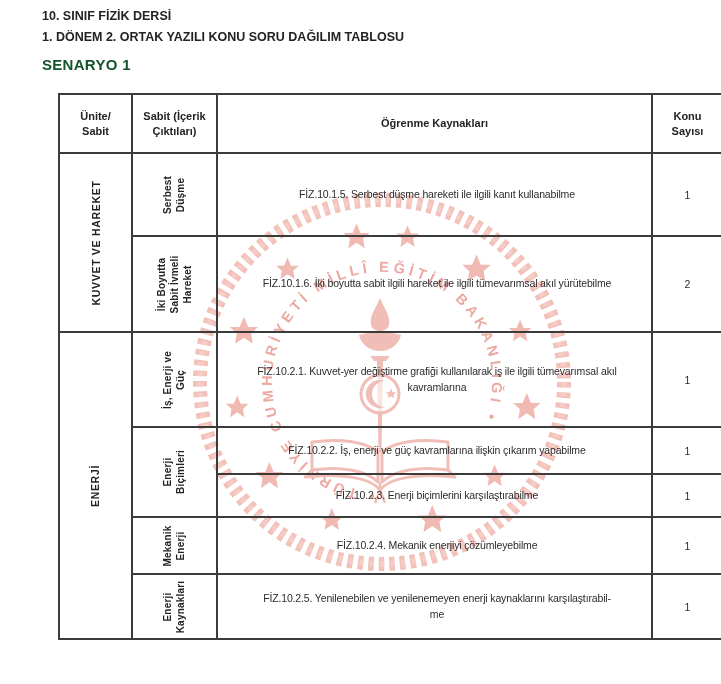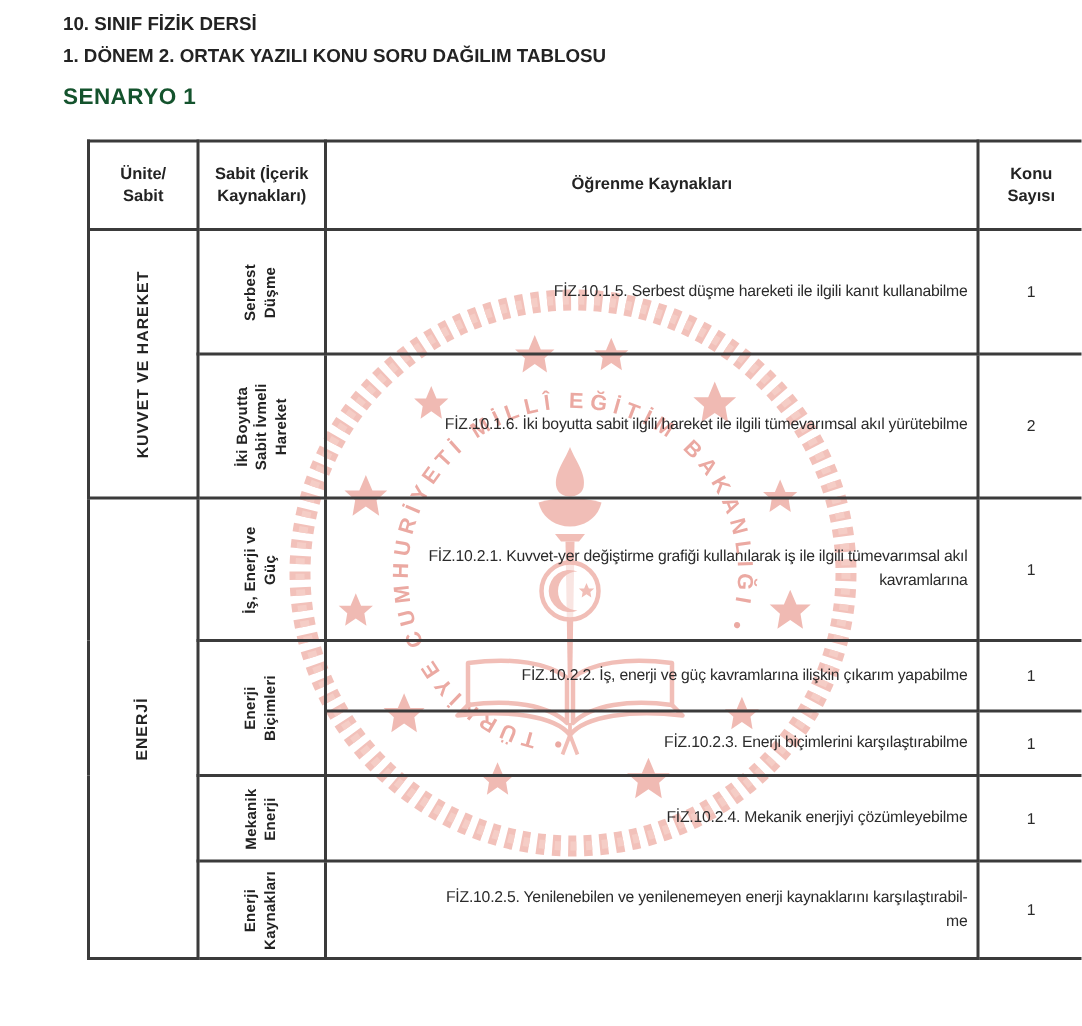--- a/index.html
+++ b/index.html
@@ -23,21 +23,21 @@
   table.exam th, table.exam td{
     border:2px solid #3b3b3b;
     vertical-align:middle;
     background:transparent;
     overflow:hidden;
   }
   tr.h-head{height:59px;} tr.h-r1{height:83px;} tr.h-r2{height:96px;}
   tr.h-r3{height:95px;}  tr.h-r4{height:47px;} tr.h-r5{height:43px;margin-left:33px;}
   tr.h-r6{height:57px;}  tr.h-r7{height:65px;}
   th.hc{font-size:11px;font-weight:bold;text-align:center;line-height:1.3;color:#232323;padding:2px;}
-  td.outcome{font-size:10.5px;letter-spacing:-0.15px;line-height:1.5;text-align:right;padding:2px 6px 2px 11px;color:#2b2b2b;}
+  td.outcome{font-size:10.5px;letter-spacing:-0.15px;line-height:1.5;text-align:center;padding:2px 6px 2px 11px;color:#2b2b2b;}
   td.outcome span{display:block;white-space:nowrap;}
   td.count{font-size:10.5px;text-align:center;color:#2b2b2b;}
   td.vert{position:relative;padding:0;}
   .vstack{position:absolute;inset:0;display:flex;align-items:center;justify-content:center;}
   .vrot{transform:rotate(-90deg);text-align:center;white-space:nowrap;}
   .vrot span{display:block;}
   .topic .vrot{font-size:10px;font-weight:bold;line-height:1.3;letter-spacing:.2px;color:#232323;}
   .unit .vrot{font-size:10.5px;font-weight:bold;letter-spacing:.7px;color:#232323;}
 </style>
 </head>
@@ -110,21 +110,21 @@
   </colgroup>
 
   <tbody>
         <tr class="h-head">
     <th class="hc">
       <span style="display:block">Ünite/</span>
       <span style="display:block">Sabit</span>
     </th>
     <th class="hc">
       <span style="display:block">Sabit (İçerik</span>
-      <span style="display:block">Kaynakları)</span>
+      <span style="display:block">Çıktıları)</span>
     </th>
     <th class="hc">Öğrenme Kaynakları</th>
     <th class="hc">
       <span style="display:block">Konu</span>
       <span style="display:block">Sayısı</span>
     </th>
   </tr>
 
   <tr class="h-r1">
     <td class="vert unit" rowspan="2">

